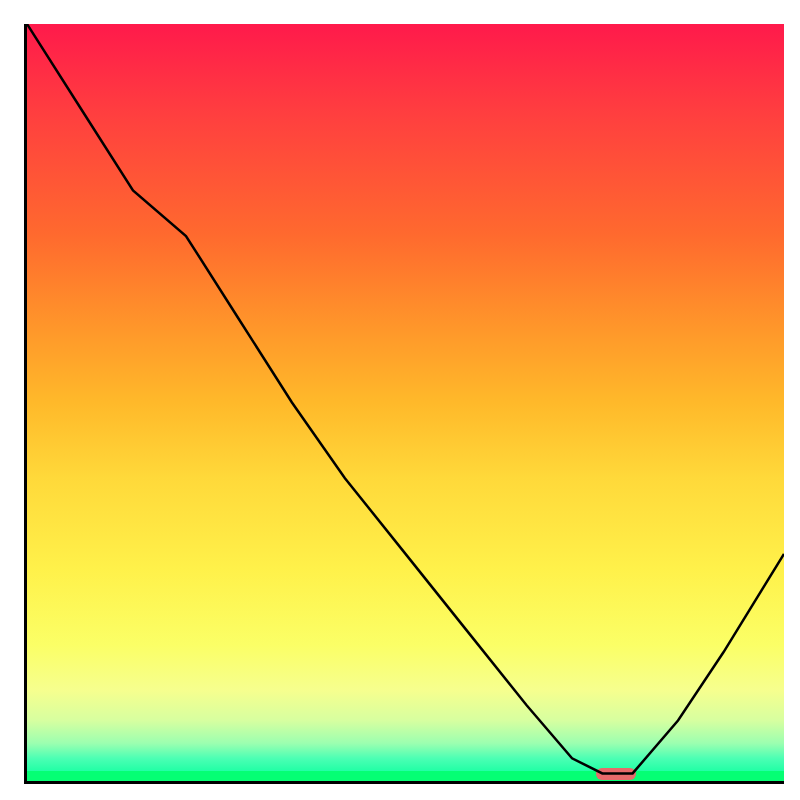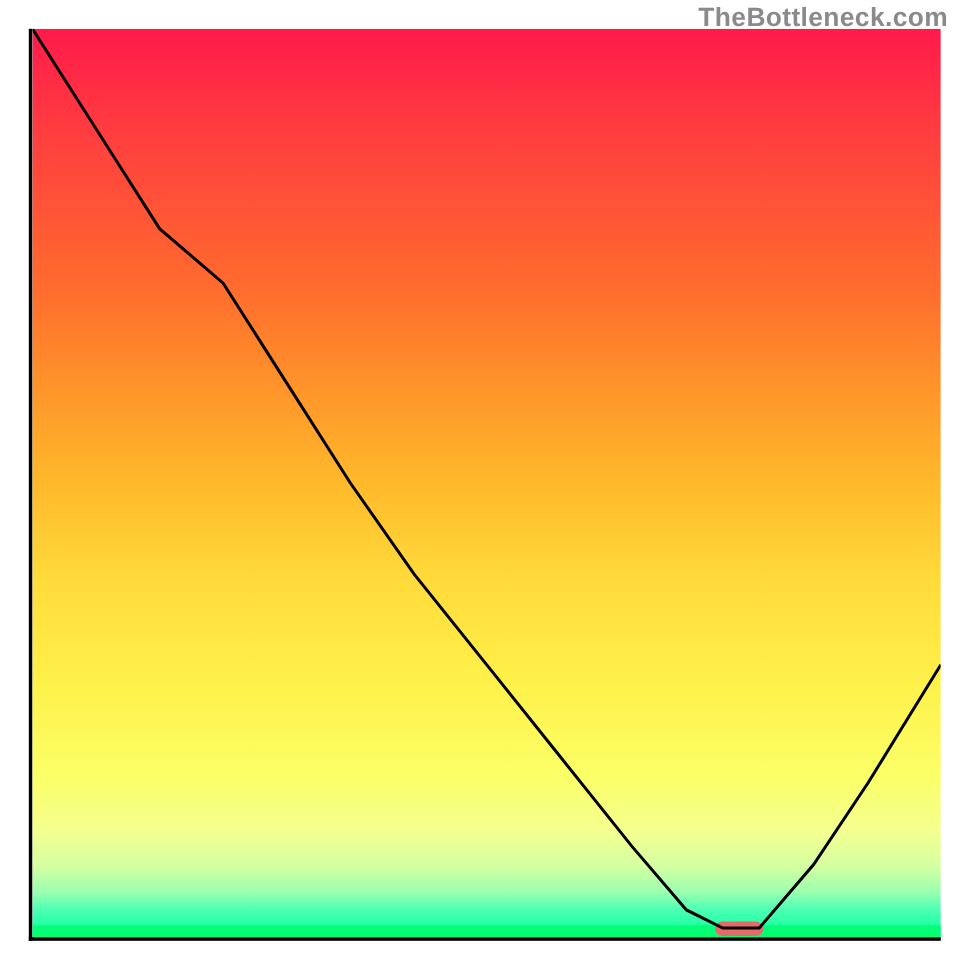--- a/index.html
+++ b/index.html
@@ -74,21 +74,20 @@
     position: absolute;
     inset: 0;
     width: 100%;
     height: 100%;
   }
 </style>
 </head>
 <body>
 
 <div class="wrap">
-  <div class="watermark">TheBottleneck.com</div>
 
   <div class="plot">
     <div class="gradient"></div>
     <div class="green-band"></div>
     <div class="marker" id="marker" style="left: 569px; top: 744.2px;"></div>
     <svg class="curve" viewBox="0 0 760 760" preserveAspectRatio="none">
       <path id="curvePath" fill="none" stroke="#000" stroke-width="2.5" d="M0.0 0.0 L53.2 83.6 L106.4 167.2 L159.6 212.8 L212.8 296.4 L266.0 380.0 L319.2 456.0 L380.0 532.0 L440.8 608.0 L501.6 684.0 L547.2 737.2 L577.6 752.4 L608.0 752.4 L653.6 699.2 L699.2 630.8 L760.0 532.0"></path>
     </svg>
   </div>
 </div>

